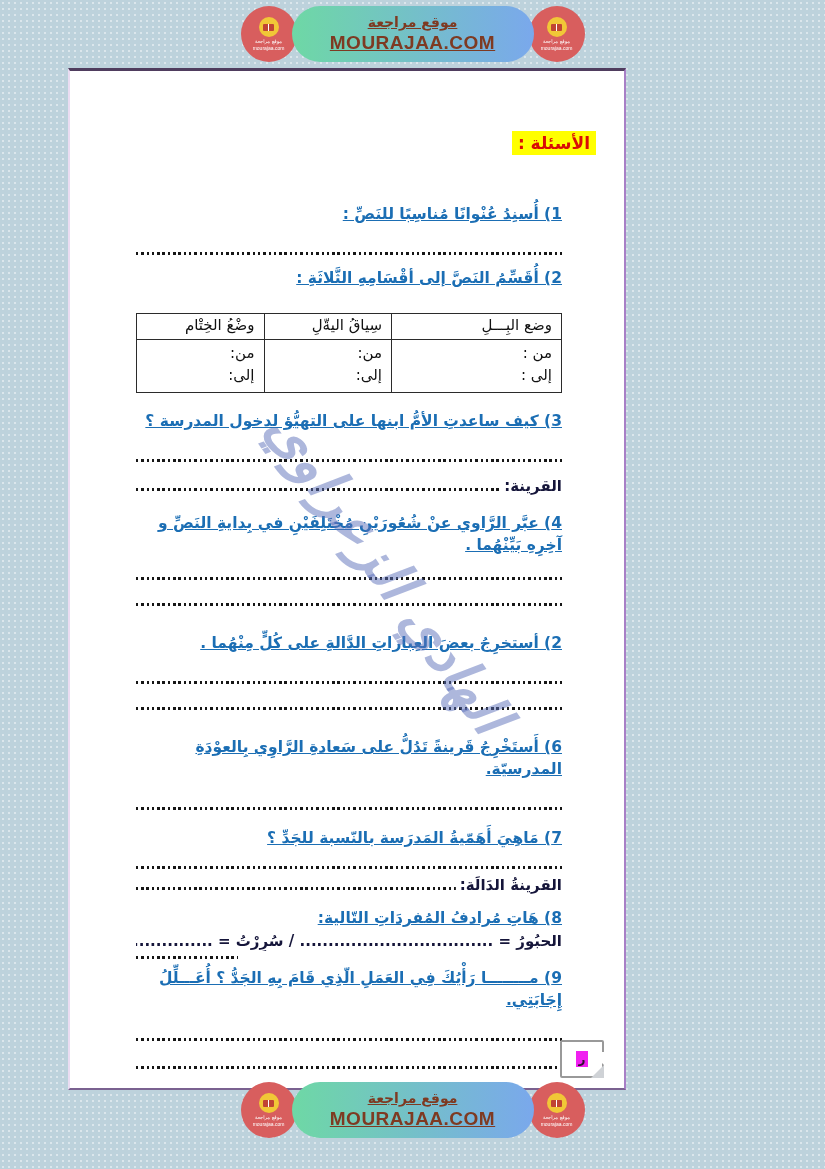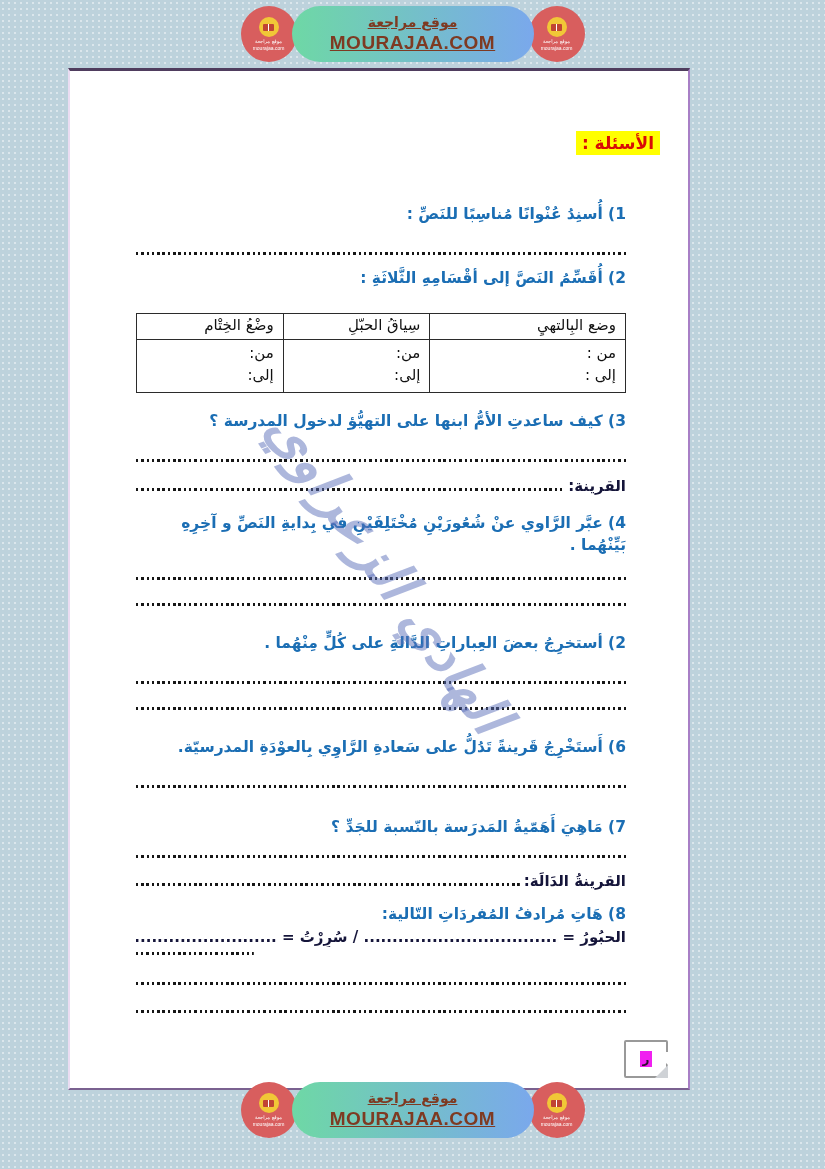--- a/index.html
+++ b/index.html
@@ -28,30 +28,30 @@
     display:flex;flex-direction:column;align-items:center;justify-content:center;gap:1px;
   }
   .badge-book{width:20px;height:20px;border-radius:50%;background:#f1c737;
     display:flex;align-items:center;justify-content:center;}
   .badge-book i{display:block;width:11px;height:7px;border-radius:1px;
     background:linear-gradient(to right,#c04434 0 44%,#fff 44% 56%,#c04434 56% 100%);}
   .badge-line{font-size:5px;color:#fff;line-height:6px;}
   .badge-line.latin{font-family:"Liberation Sans",sans-serif;}
   
   .sheet{
-    position:absolute;left:68px;top:68px;width:622px;height:1022px;background:#ffffff;
+    position:absolute;left:68px;top:68px;width:558px;height:1022px;background:#ffffff;
     border-top:3px solid #4f3d5e;border-bottom:2px solid #7a6190;
     border-left:2px solid #eadcf2;border-right:2px solid #a87fc6;
     box-sizing:border-box;overflow:hidden;direction:rtl;
   }
   .heading-row{margin:60px 28px 0 0;text-align:right;}
   .heading{display:inline-block;background:#ffff00;color:#d90d06;font-weight:bold;
     font-size:17px;padding:2px 6px;}
   .content{padding:0 62px 0 66px;}
-  .q{color:#1b6eb4;font-weight:bold;font-size:15.5px;line-height:22px;text-align:right;}
+  .q{color:#1b6eb4;font-weight:bold;font-size:15.5px;line-height:22px;text-align:right;text-decoration:underline;}
   .dotline{height:4px;
     background:repeating-linear-gradient(to right,#161616 0 2.4px,transparent 2.4px 5.3px) bottom/100% 3.2px no-repeat;}
   .leader{display:flex;align-items:center;}
   .lbl{font-weight:bold;color:#15153a;font-size:15px;line-height:20px;flex:none;}
   .leader .dotline{flex:1;margin-top:6px;margin-right:4px;}
   .syn{color:#15153a;font-weight:bold;font-size:15px;line-height:20px;text-align:left;white-space:nowrap;overflow:hidden;}
   .cont-dots{width:24%;margin-right:auto;margin-left:0;}
   
   table.split{width:100%;border-collapse:collapse;table-layout:fixed;}
   table.split th,table.split td{border:1.5px solid #2b2b2b;color:#111;
@@ -113,22 +113,22 @@
     <p class="q" style="margin-top:12px">2) أُقَسِّمُ النَصَّ إلى أقْسَامِهِ الثَّلاثَةِ :</p>
 
     <table class="split" style="margin-top:24px">
       <colgroup>
           <col style="width:40%">
           <col style="width:30%">
           <col style="width:30%">
         </colgroup>
       <tbody>
       <tr>
-        <th>وضع البِالتهيِ</th>
-        <th>سِياقُ الحبّلِ</th>
+        <th>وضع البِـــلِ</th>
+        <th>سِياقُ اليةّلِ</th>
         <th>وضْعُ الخِتْام</th>
       </tr>
       <tr>
         <td>
           <div>من :</div>
           <div>إلى :</div>
         </td>
         <td>
           <div>من:</div>
           <div>إلى:</div>
@@ -153,32 +153,33 @@
     <div class="dotline" style="margin-top:20px"></div>
     <div class="dotline" style="margin-top:22px"></div>
 
     <p class="q" style="margin-top:26px">2) أستخرِجُ بعضَ العِباراتِ الدَّالةِ على كُلٍّ مِنْهُما .</p>
     <div class="dotline" style="margin-top:26px"></div>
     <div class="dotline" style="margin-top:22px"></div>
 
     <p class="q" style="margin-top:26px">6) أَستَخْرِجُ قَرينةً تَدُلُّ على سَعادةِ الرَّاوِي بِالعوْدَةِ المدرسيّة.</p>
     <div class="dotline" style="margin-top:26px"></div>
 
-    <p class="q" style="margin-top:28px">7) مَاهِيَ أَهَمّيةُ المَدرَسة بالنّسبة للجَدِّ ؟</p>
+    <p class="q" style="margin-top:17px">7) مَاهِيَ أَهَمّيةُ المَدرَسة بالنّسبة للجَدِّ ؟</p>
     <div class="dotline" style="margin-top:16px"></div>
 
-    <div class="leader" style="margin-top:13px">
+    <div class="leader" style="margin-top:6px">
       <span class="lbl">القرينةُ الدَالَة:</span>
       <span class="dotline"></span>
     </div>
 
     <p class="q" style="margin-top:12px">8) هَاتِ مُرادفُ المُفردَاتِ التّالية:</p>
     <p class="syn" style="margin-top:2px">الحبُورُ = .................................. / سُرِرْتُ = ..................................</p>
     <div class="dotline cont-dots" style="margin-top:4px"></div>
 
+    <p class="q" style="margin-top:8px">9) مــــــــا رَأْيُكَ فِي العَمَلِ الّذِي قَامَ بِهِ الجَدُّ ؟ أُعَـــلِّلُ إِجَابَتِي.</p>
     <div class="dotline" style="margin-top:26px"></div>
     <div class="dotline" style="margin-top:24px"></div>
 
   </div>
 
   <div class="watermark">الهادي الزعراوي</div>
 
   <div class="note-icon">
     <span class="marker">ر</span>
     <span class="fold"></span>

